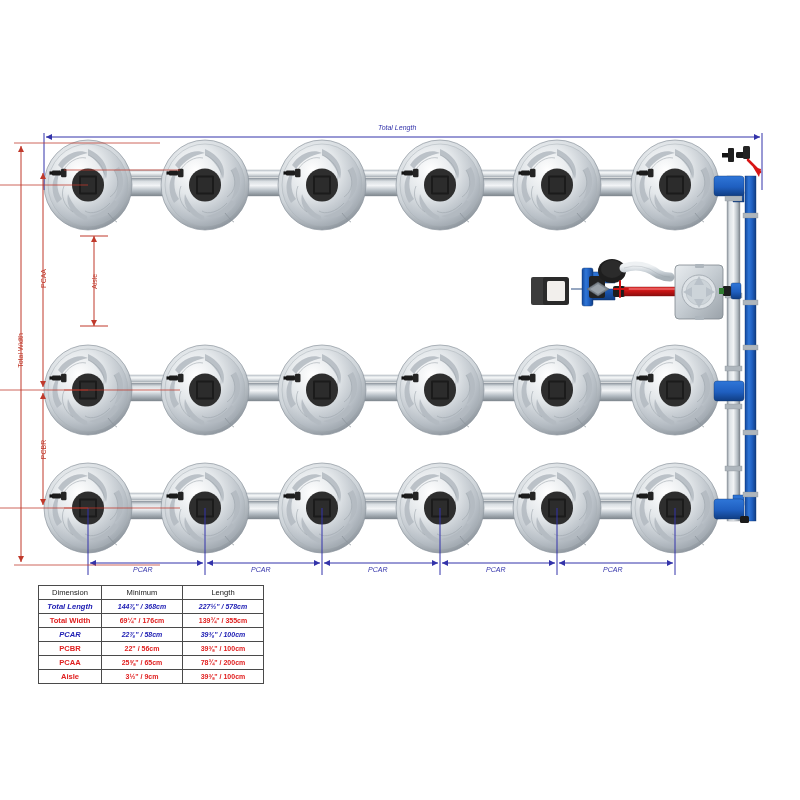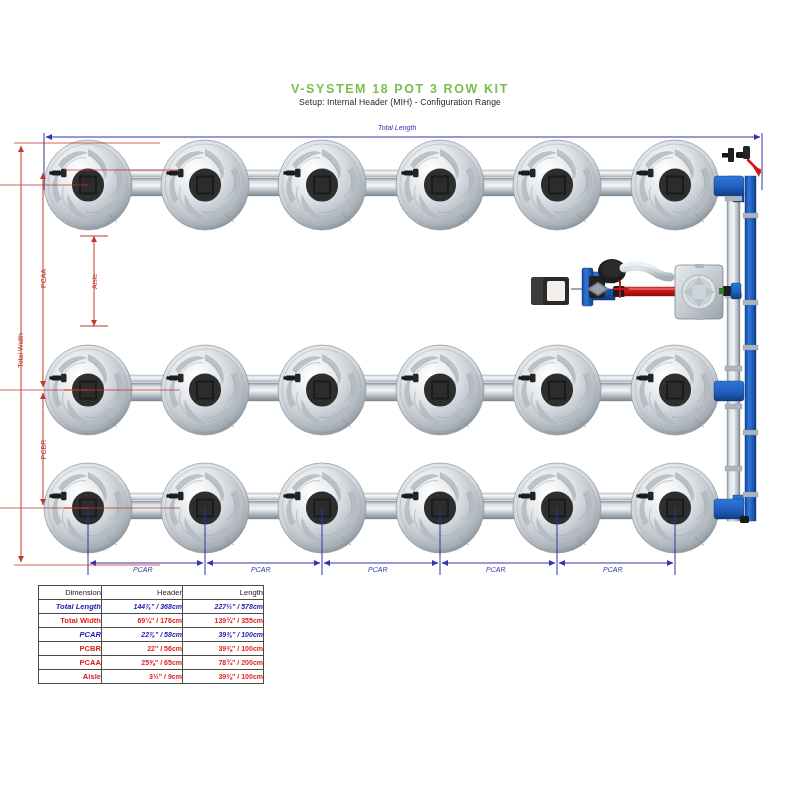--- a/index.html
+++ b/index.html
@@ -48,21 +48,21 @@
     top: 585px;
   }
   table.dim-table {
     border-collapse: collapse;
     font-size: 7.4px;
     font-family: "Liberation Sans", sans-serif;
   }
   table.dim-table th,
   table.dim-table td {
     border: 1px solid #4a4a4a;
-    text-align: right;
+    text-align: center;
     padding: 0;
     height: 13px;
     line-height: 13px;
     white-space: nowrap;
   }
   table.dim-table th {
     color: #1a1a1a;
     font-weight: normal;
     font-size: 7.6px;
   }
@@ -85,24 +85,20 @@
   .vert {
     transform-origin: center center;
     transform: rotate(-90deg);
   }
 </style>
 </head>
 <body>
 
 <div id="stage">
 
-  <div class="title-block">
-    <div class="title-main">V-SYSTEM 18 POT 3 ROW KIT</div>
-    <div class="title-sub">Setup: Internal Header (MIH) - Configuration Range</div>
-  </div>
 
   <svg width="800" height="800" style="position:absolute;left:0;top:0;">
     <defs>
 
       <radialGradient id="potGrad" cx="38%" cy="32%" r="75%">
         <stop offset="0%" stop-color="#ffffff"></stop>
         <stop offset="42%" stop-color="#e3e7ea"></stop>
         <stop offset="78%" stop-color="#b9c0c7"></stop>
         <stop offset="100%" stop-color="#9ba3ab"></stop>
       </radialGradient>
@@ -441,21 +437,21 @@
   <div class="dlabel blue" style="left:251px; top:566px;">PCAR</div>
   <div class="dlabel blue" style="left:368px; top:566px;">PCAR</div>
   <div class="dlabel blue" style="left:486px; top:566px;">PCAR</div>
   <div class="dlabel blue" style="left:603px; top:566px;">PCAR</div>
 
   <div class="dim-table-wrap">
     <table class="dim-table">
       <thead>
         <tr>
           <th class="c-dim">Dimension</th>
-          <th class="c-min">Header</th>
+          <th class="c-min">Minimum</th>
           <th class="c-max">Length</th>
         </tr>
       </thead>
       <tbody>
         <tr>
           <td class="lbl blue">Total Length</td>
           <td class="val blue">144⅞" / 368cm</td>
           <td class="val blue">227½" / 578cm</td>
         </tr>
         <tr>

